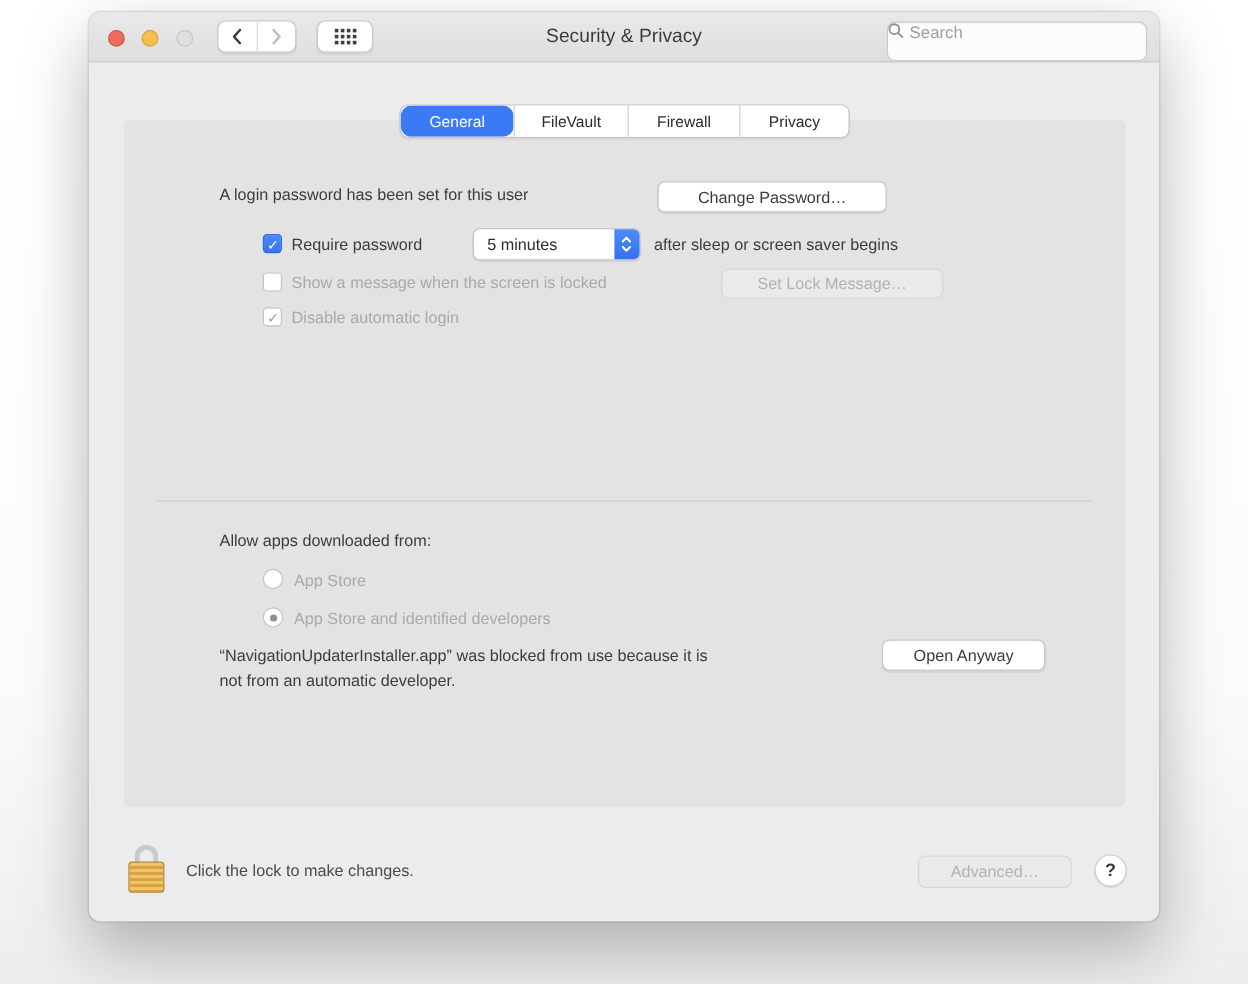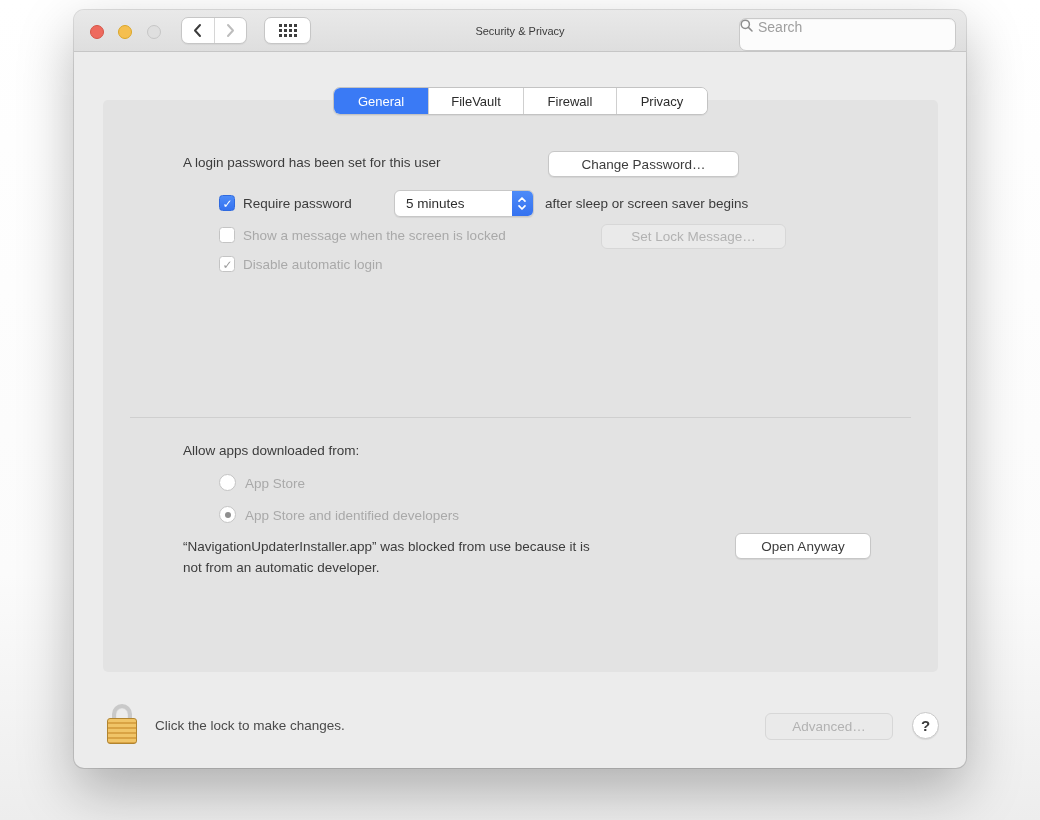--- a/index.html
+++ b/index.html
@@ -37,21 +37,21 @@
     position:absolute; left:190px; top:7px; width:47px; height:27px;
     background:#fff; border:1px solid #c6c6c6; border-radius:7px;
     display:flex; align-items:center; justify-content:center;
     box-shadow:0 1px 1px rgba(0,0,0,0.05);
   }
   .gridicon { display:grid; grid-template-columns:repeat(4,3px); grid-auto-rows:3px; gap:2px; }
   .gridicon i { background:#3e3e3e; }
   .wtitle {
     position:absolute; left:0; right:0; top:0; height:42px;
     display:flex; align-items:center; justify-content:center;
-    font-size:11px; color:#3b3b3b; pointer-events:none;
+    font-size:16px; color:#3b3b3b; pointer-events:none;
   }
   .search {
     position:absolute; left:665px; top:8px; width:217px; height:33px;
     background:#fcfcfc; border:1px solid #c9c9c9; border-radius:7px;
     display:flex; align-items:flex-start; padding:0 0;
     box-shadow:inset 0 1px 1px rgba(0,0,0,0.03);
   }
   .search svg { flex:0 0 auto; margin-right:5px; }
   .search input {
     border:none; outline:none; background:transparent; width:100%;
@@ -66,21 +66,21 @@
   .tabs {
     position:absolute; left:230px; top:-13px; height:28px; display:flex;
     border:1px solid #c3c3c3; border-radius:7px; background:#fff;
     box-shadow:0 1px 1px rgba(0,0,0,0.06); overflow:hidden;
   }
   .tab {
     height:100%; display:flex; align-items:center; justify-content:center;
     font-size:13px; color:#2b2b2b; background:#fff; cursor:default;
   }
   .tab + .tab { border-left:1px solid #cfcfcf; }
-  .tab.selected { background:#3a7af5; color:#fff; border-left:none; }
+  .tab.selected { background:#3a7af5; color:#fff; border-left:none;border-radius:9px; }
   .t-general { width:94px; } .t-filevault { width:95px; }
   .t-firewall { width:93px; } .t-privacy { width:91px; }
   
   .txt { position:absolute; font-size:13.5px; color:#3c3c3c; line-height:16px; white-space:nowrap; }
   .txt.dim { color:#a9a9a9; }
   .pushbtn {
     position:absolute; background:#fff; border:1px solid #c7c7c7; border-radius:6px;
     font-size:13.5px; color:#3c3c3c; font-family:Liberation Sans, sans-serif;
     display:flex; align-items:center; justify-content:center;
     box-shadow:0 1px 1px rgba(0,0,0,0.07); cursor:default;

